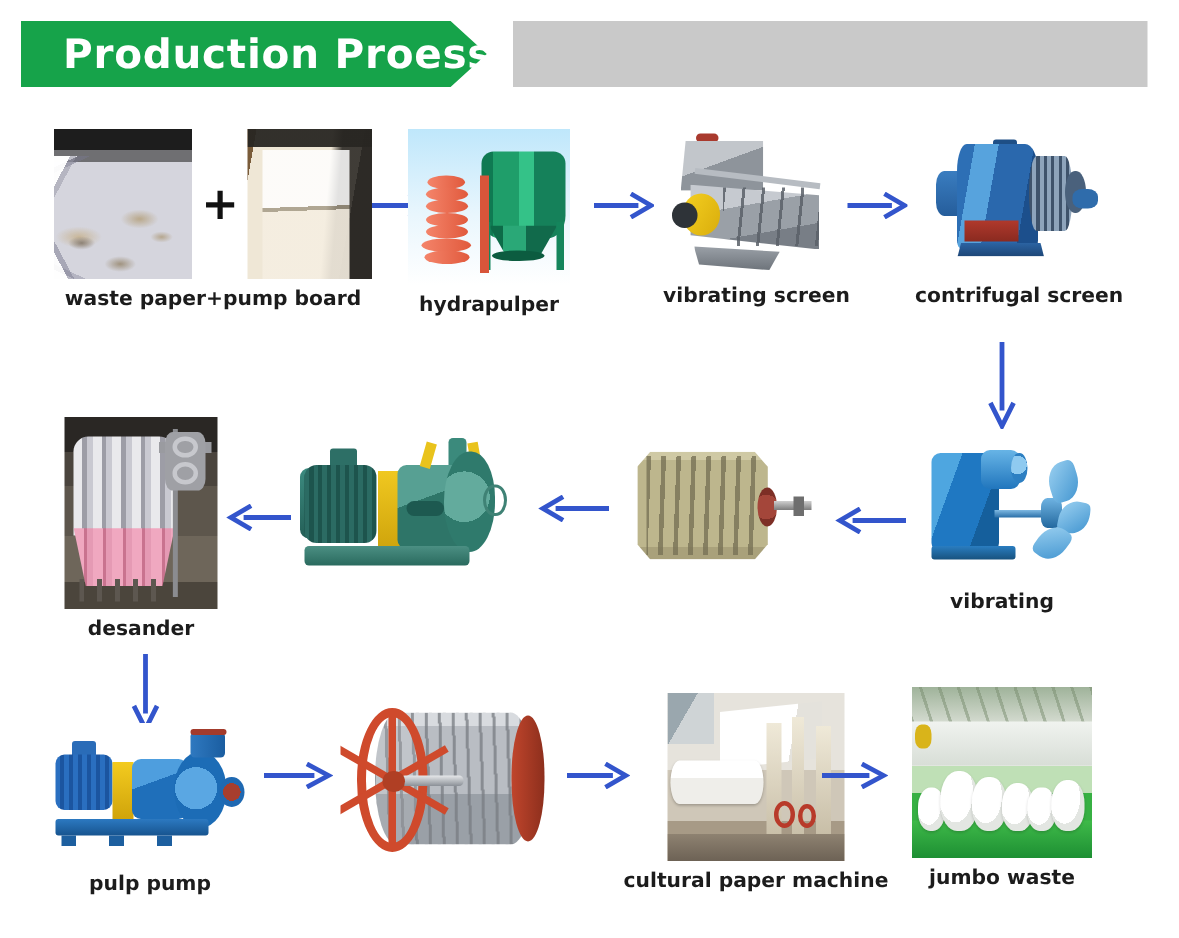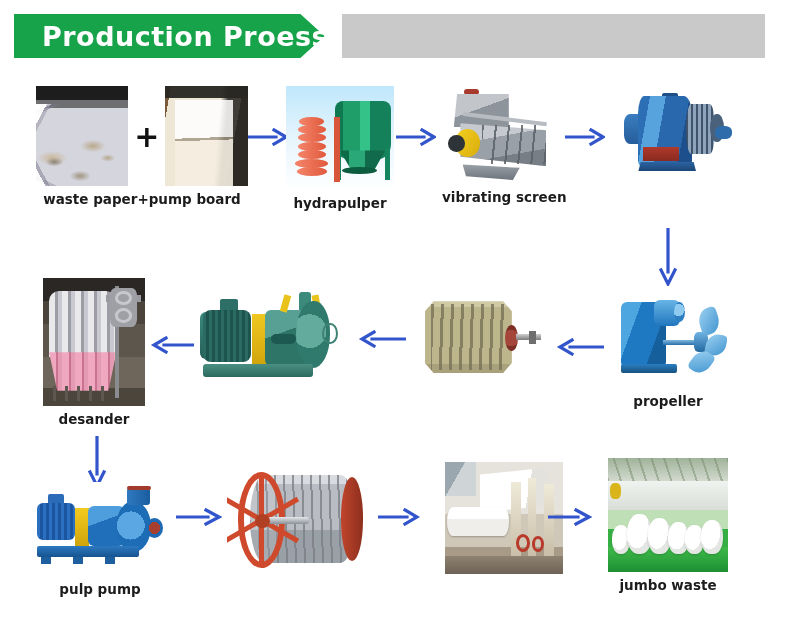--- a/index.html
+++ b/index.html
@@ -752,21 +752,21 @@
   </div>
   <div class="node-label">waste paper+pump board</div>
 </div>
 
 <div class="arrow" style="left:248px; top:128px;">
   <svg width="40" height="18" viewBox="0 0 40 18">
       <path d="M0 9 H28 M26 2 L38 9 L26 16" fill="none" stroke="#3355cc" stroke-width="3.2" stroke-linecap="square"></path>
     </svg>
 </div>
 
-<div class="node" style="left:286px; top:86px; width:108px;">
+<div class="node" style="left:272px; top:86px; width:108px;">
   <div class="photo img-hydrapulper">
     <div class="hp-tank"></div>
     <div class="hp-cone"></div>
     <div class="hp-legL"></div>
     <div class="hp-legR"></div>
     <div class="hp-base"></div>
     <div class="hp-shaft"></div>
     <div class="hp-screw">
       <i></i>
         <i></i>
@@ -810,20 +810,21 @@
   <div class="photo img-contrifugal">
     <div class="cs-top"></div>
     <div class="cs-left"></div>
     <div class="cs-drum"></div>
     <div class="cs-rotor"></div>
     <div class="cs-rotor-cap"></div>
     <div class="cs-pipe"></div>
     <div class="cs-redpanel"></div>
     <div class="cs-base"></div>
   </div>
+  <div class="node-label">contrifugal screen</div>
 </div>
 
 <div class="arrow" style="left:658px; top:228px;">
   <svg width="20" height="58" viewBox="0 0 20 58">
       <path d="M10 0 V44 M3 42 L10 56 L17 42" fill="none" stroke="#3355cc" stroke-width="3.2" stroke-linecap="square"></path>
     </svg>
 </div>
 
 <div class="node" style="left:42px; top:278px; width:104px;">
   <div class="photo img-desander">
@@ -886,21 +887,21 @@
     <div class="pr-frame"></div>
     <div class="pr-motor"></div>
     <div class="pr-motor-end"></div>
     <div class="pr-shaft"></div>
     <div class="pr-hub"></div>
     <div class="pr-blade pr-b1"></div>
     <div class="pr-blade pr-b2"></div>
     <div class="pr-blade pr-b3"></div>
     <div class="pr-base"></div>
   </div>
-  <div class="node-label">propeller</div>
+  <div class="node-label">vibrating</div>
 </div>
 
 <div class="arrow" style="left:87px; top:436px;">
   <svg width="20" height="52" viewBox="0 0 20 52">
       <path d="M10 0 V38 M3 36 L10 50 L17 36" fill="none" stroke="#3355cc" stroke-width="3.2" stroke-linecap="square"></path>
     </svg>
 </div>
 
 <div class="node" style="left:32px; top:482px; width:136px;">
   <div class="photo img-pulppump">
@@ -953,20 +954,21 @@
     <div class="pm-topdark"></div>
     <div class="pm-sheet"></div>
     <div class="pm-frame1"></div>
     <div class="pm-frame2"></div>
     <div class="pm-frame3"></div>
     <div class="pm-roll"></div>
     <div class="pm-red"></div>
     <div class="pm-red2"></div>
     <div class="pm-floor"></div>
   </div>
+  <div class="node-label">cultural paper machine</div>
 </div>
 
 <div class="arrow" style="left:548px; top:508px;">
   <svg width="44" height="18" viewBox="0 0 44 18">
       <path d="M0 9 H30 M28 2 L41 9 L28 16" fill="none" stroke="#3355cc" stroke-width="3.2" stroke-linecap="square"></path>
     </svg>
 </div>
 
 <div class="node" style="left:600px; top:458px; width:136px;">
   <div class="photo img-jumboroll">

